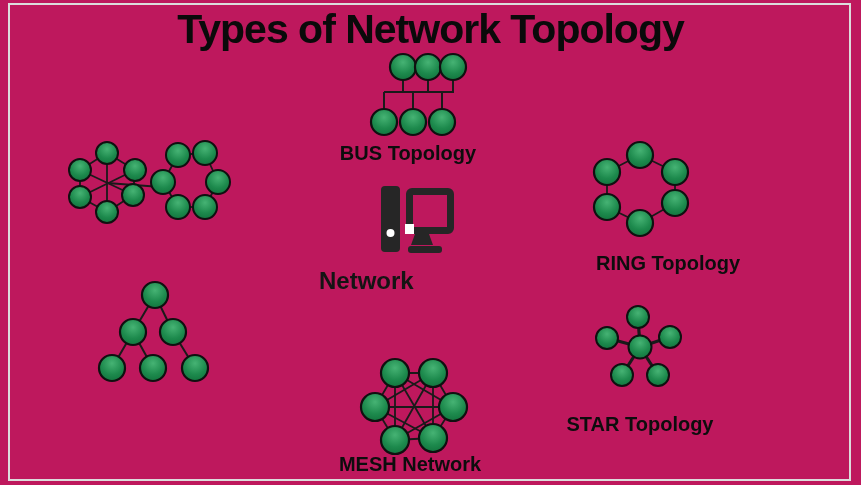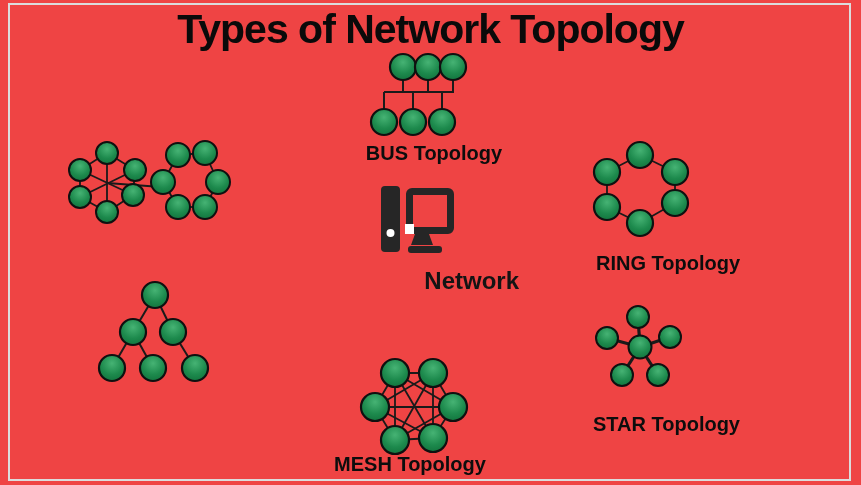--- a/index.html
+++ b/index.html
@@ -1,34 +1,34 @@
 <!DOCTYPE html>
 <html><head>
 <meta charset="utf-8">
 <style>
   html,body{margin:0;padding:0;}
   body{
     width:861px;height:485px;background:#ffffff;overflow:hidden;
     font-family:"Liberation Sans","DejaVu Sans",sans-serif;
   }
-  .stage{position:relative;width:861px;height:485px;background:#ef4444;}
+  .stage{position:relative;width:861px;height:485px;background:#be185d;}
   .frame{
     position:absolute;left:8px;top:3px;right:10px;bottom:4px;
     border:2px solid #dcdcdc;pointer-events:none;
   }
   .title{
     position:absolute;left:0;top:6px;width:861px;text-align:center;
     font-size:41px;font-weight:bold;letter-spacing:-1px;color:#0a0a0a;
   }
   .topo-label{
     position:absolute;text-align:center;font-size:20px;font-weight:bold;
     color:#0d0d0d;letter-spacing:0px;white-space:nowrap;
   }
   .center-label{
-    position:absolute;left:319px;top:264px;width:200px;text-align:right;
+    position:absolute;left:319px;top:264px;width:200px;text-align:left;
     font-size:24px;font-weight:bold;color:#141414;line-height:34px;
   }
   svg{position:absolute;overflow:visible;}
   .edge{stroke:#1a1a1a;stroke-width:1.8;fill:none;}
   .edge-thick{stroke:#1a1a1a;stroke-width:2;fill:none;}
   .spoke{stroke:#1a1a1a;stroke-width:3.2;fill:none;}
   .node{fill:url(#nodeGrad);stroke:#101010;stroke-width:2.2;}
 </style>
 </head>
 <body>
@@ -61,21 +61,21 @@
     </g>
     <g>
       <circle class="node" cx="53" cy="15" r="13"></circle>
       <circle class="node" cx="78" cy="15" r="13"></circle>
       <circle class="node" cx="103" cy="15" r="13"></circle>
       <circle class="node" cx="34" cy="70" r="13"></circle>
       <circle class="node" cx="63" cy="70" r="13"></circle>
       <circle class="node" cx="92" cy="70" r="13"></circle>
     </g>
   </svg>
-  <div class="topo-label" style="left:334px;top:142px;width:200px;text-align:center;">BUS Topology</div>
+  <div class="topo-label" style="left:308px;top:142px;width:200px;text-align:center;">BUS Topology</div>
 
   <svg style="left:58px;top:140px;" width="176" height="92" viewBox="0 0 176 92">
     <g>
 
       <line class="edge" x1="49" y1="13" x2="22" y2="30"></line>
       <line class="edge" x1="49" y1="13" x2="77" y2="30"></line>
       <line class="edge" x1="22" y1="30" x2="22" y2="57"></line>
       <line class="edge" x1="77" y1="30" x2="75" y2="55"></line>
       <line class="edge" x1="22" y1="57" x2="49" y2="72"></line>
       <line class="edge" x1="75" y1="55" x2="49" y2="72"></line>
@@ -157,21 +157,21 @@
     </g>
     <g>
       <circle class="node" style="stroke-width:2" cx="45" cy="14" r="11"></circle>
       <circle class="node" style="stroke-width:2" cx="14" cy="35" r="11"></circle>
       <circle class="node" style="stroke-width:2" cx="77" cy="34" r="11"></circle>
       <circle class="node" style="stroke-width:2" cx="29" cy="72" r="11"></circle>
       <circle class="node" style="stroke-width:2" cx="65" cy="72" r="11"></circle>
       <circle class="node" style="stroke-width:2" cx="47" cy="44" r="11.5"></circle>
     </g>
   </svg>
-  <div class="topo-label" style="left:540px;top:413px;width:200px;text-align:right;">STAR Topology</div>
+  <div class="topo-label" style="left:540px;top:413px;width:200px;">STAR Topology</div>
 
   <svg style="left:356px;top:355px;" width="114" height="102" viewBox="0 0 114 102">
     <g>
       <line class="edge" x1="39" y1="18" x2="77" y2="18"></line>
       <line class="edge" x1="77" y1="18" x2="97" y2="52"></line>
       <line class="edge" x1="97" y1="52" x2="77" y2="83"></line>
       <line class="edge" x1="77" y1="83" x2="39" y2="85"></line>
       <line class="edge" x1="39" y1="85" x2="19" y2="52"></line>
       <line class="edge" x1="19" y1="52" x2="39" y2="18"></line>
       <line class="edge" x1="39" y1="18" x2="97" y2="52"></line>
@@ -186,21 +186,21 @@
     </g>
     <g>
       <circle class="node" cx="39" cy="18" r="14"></circle>
       <circle class="node" cx="77" cy="18" r="14"></circle>
       <circle class="node" cx="97" cy="52" r="14"></circle>
       <circle class="node" cx="77" cy="83" r="14"></circle>
       <circle class="node" cx="39" cy="85" r="14"></circle>
       <circle class="node" cx="19" cy="52" r="14"></circle>
     </g>
   </svg>
-  <div class="topo-label" style="left:310px;top:453px;width:200px;">MESH Topology</div>
+  <div class="topo-label" style="left:310px;top:453px;width:200px;">MESH Network</div>
 
   <svg style="left:375px;top:183px;" width="85" height="72" viewBox="0 0 85 72">
     <g fill="#262626">
       <rect x="6" y="3" width="19" height="66" rx="4"></rect>
       <path fill-rule="evenodd" d="M37,5 h36 a6,6 0 0 1 6,6 v34 a6,6 0 0 1 -6,6 h-36 a6,6 0 0 1 -6,-6 v-34 a6,6 0 0 1 6,-6 z
                M38,12 h34 v32 h-34 z"></path>
       <path d="M40,51 h14 l4,11 h-22 z"></path>
       <rect x="33" y="63" width="34" height="7" rx="3"></rect>
     </g>
     <circle cx="15.5" cy="50" r="4" fill="#ffffff"></circle>

